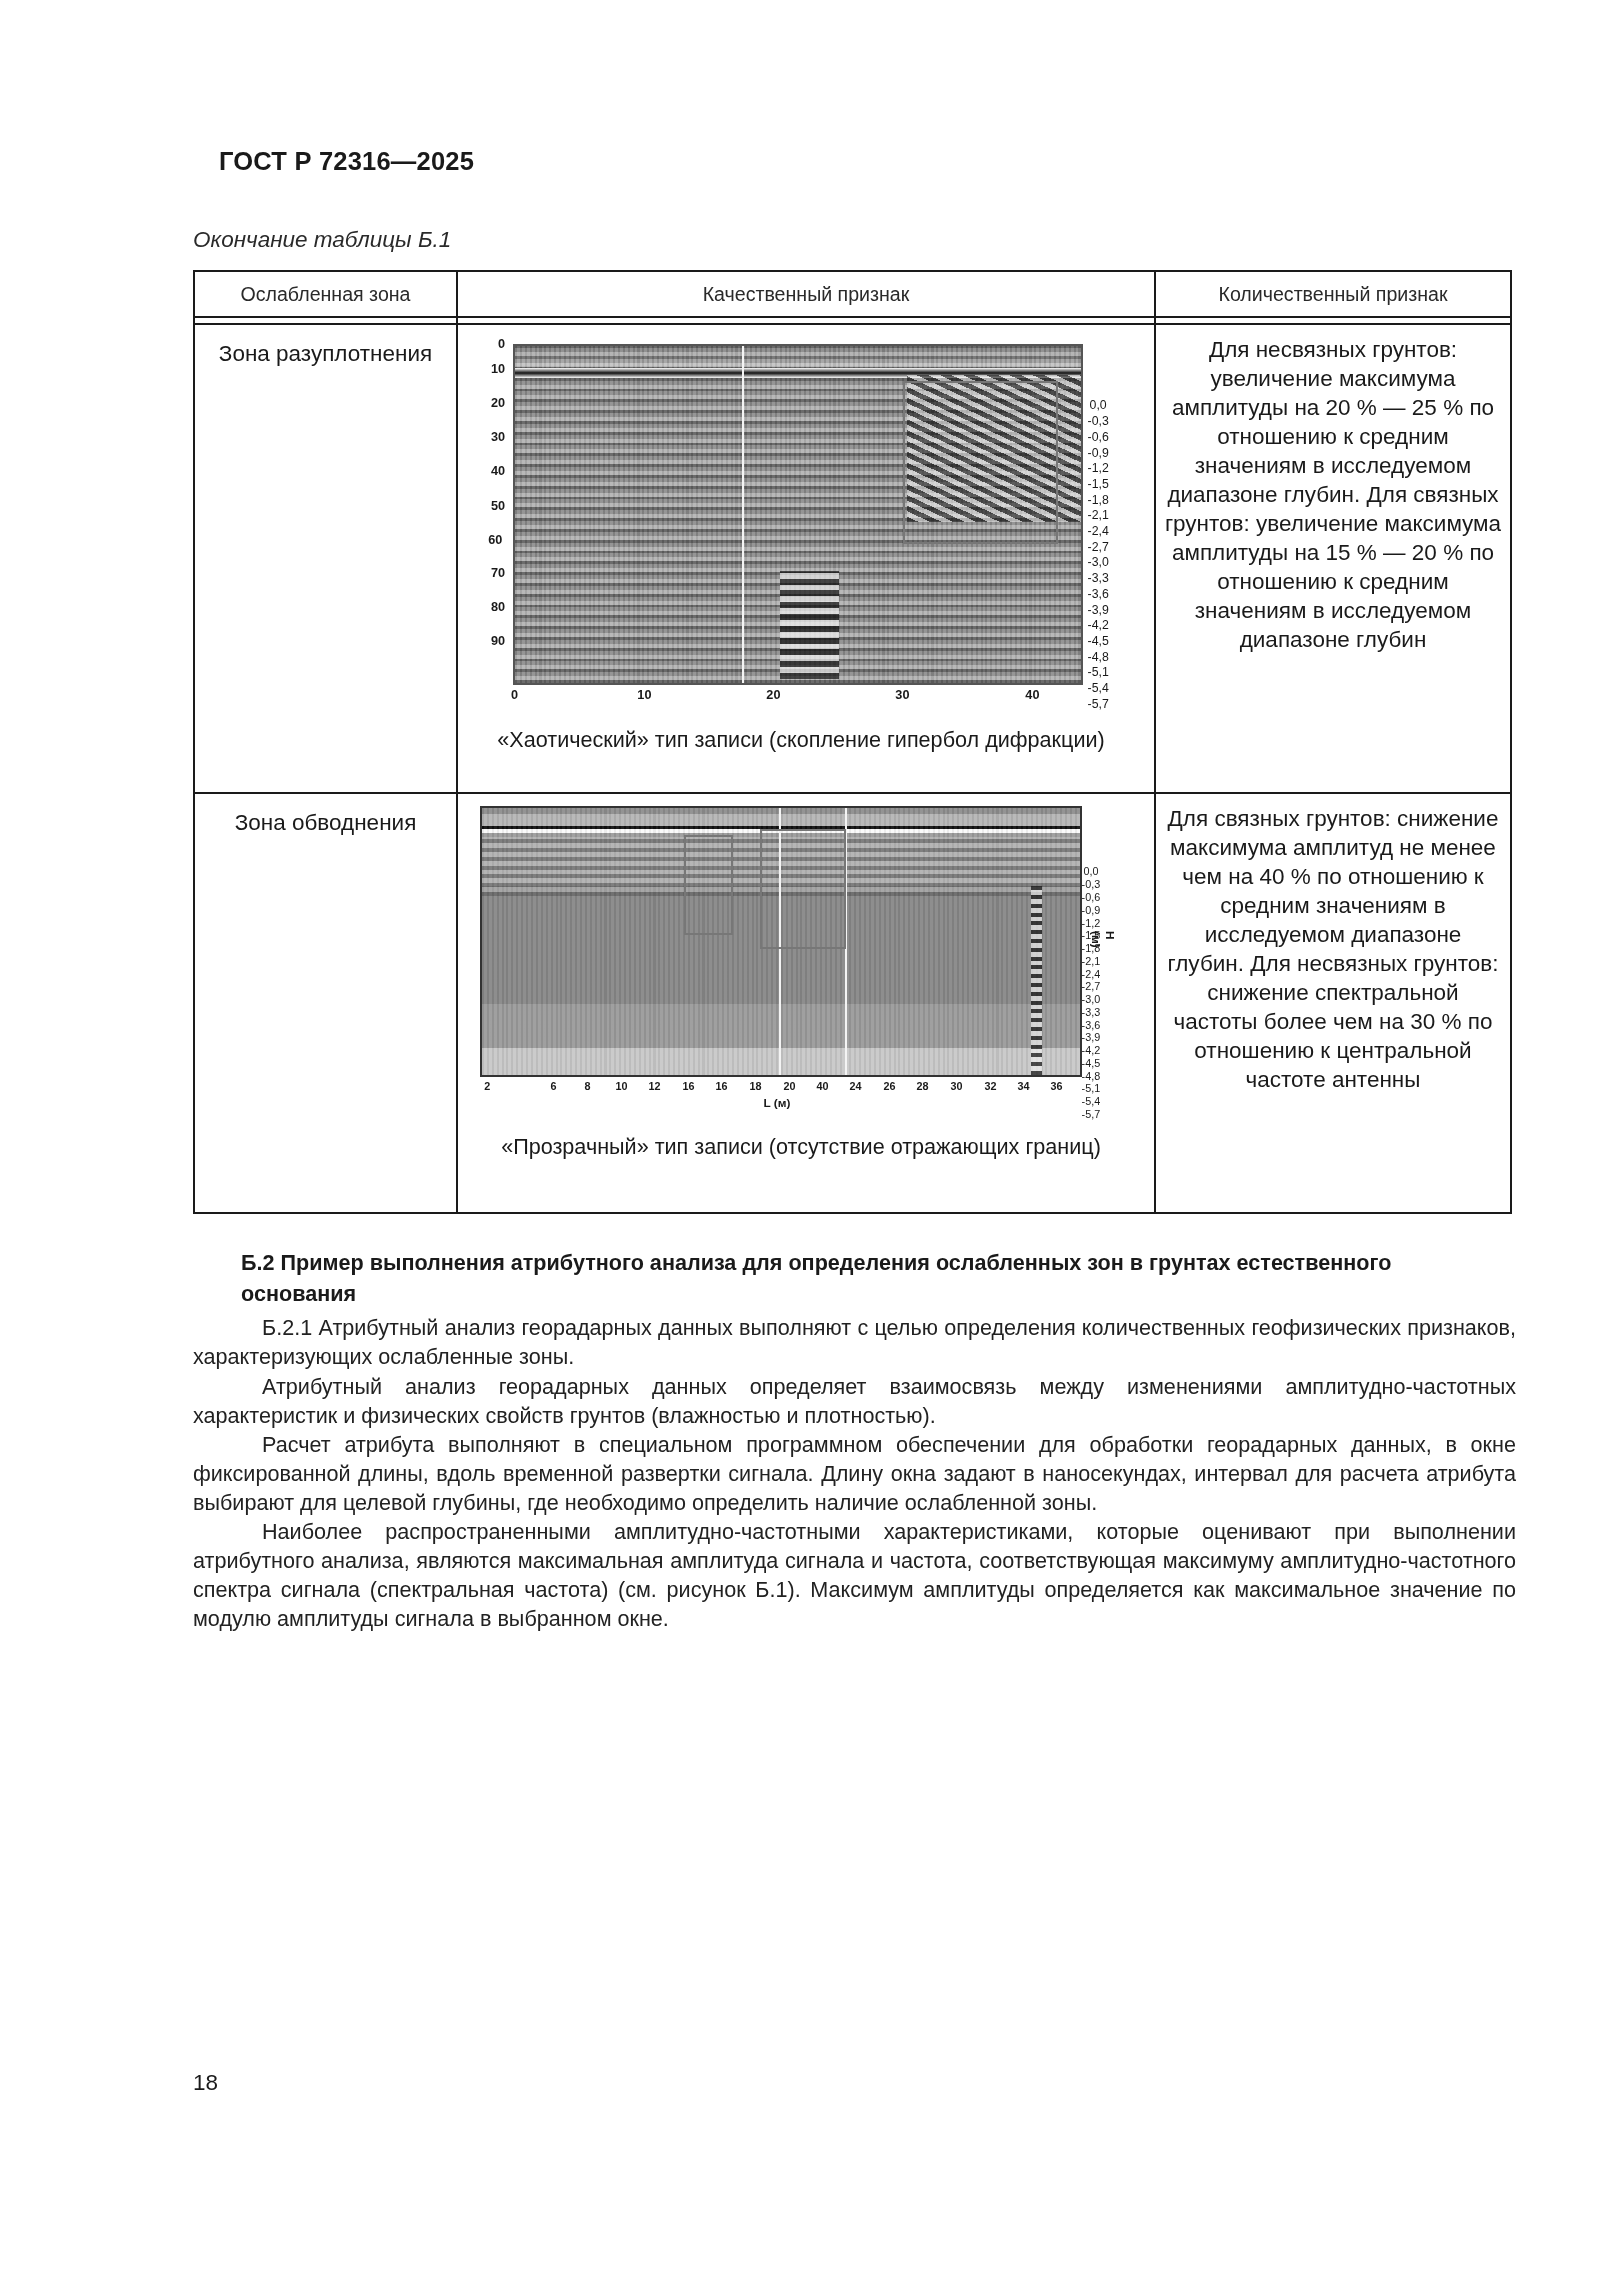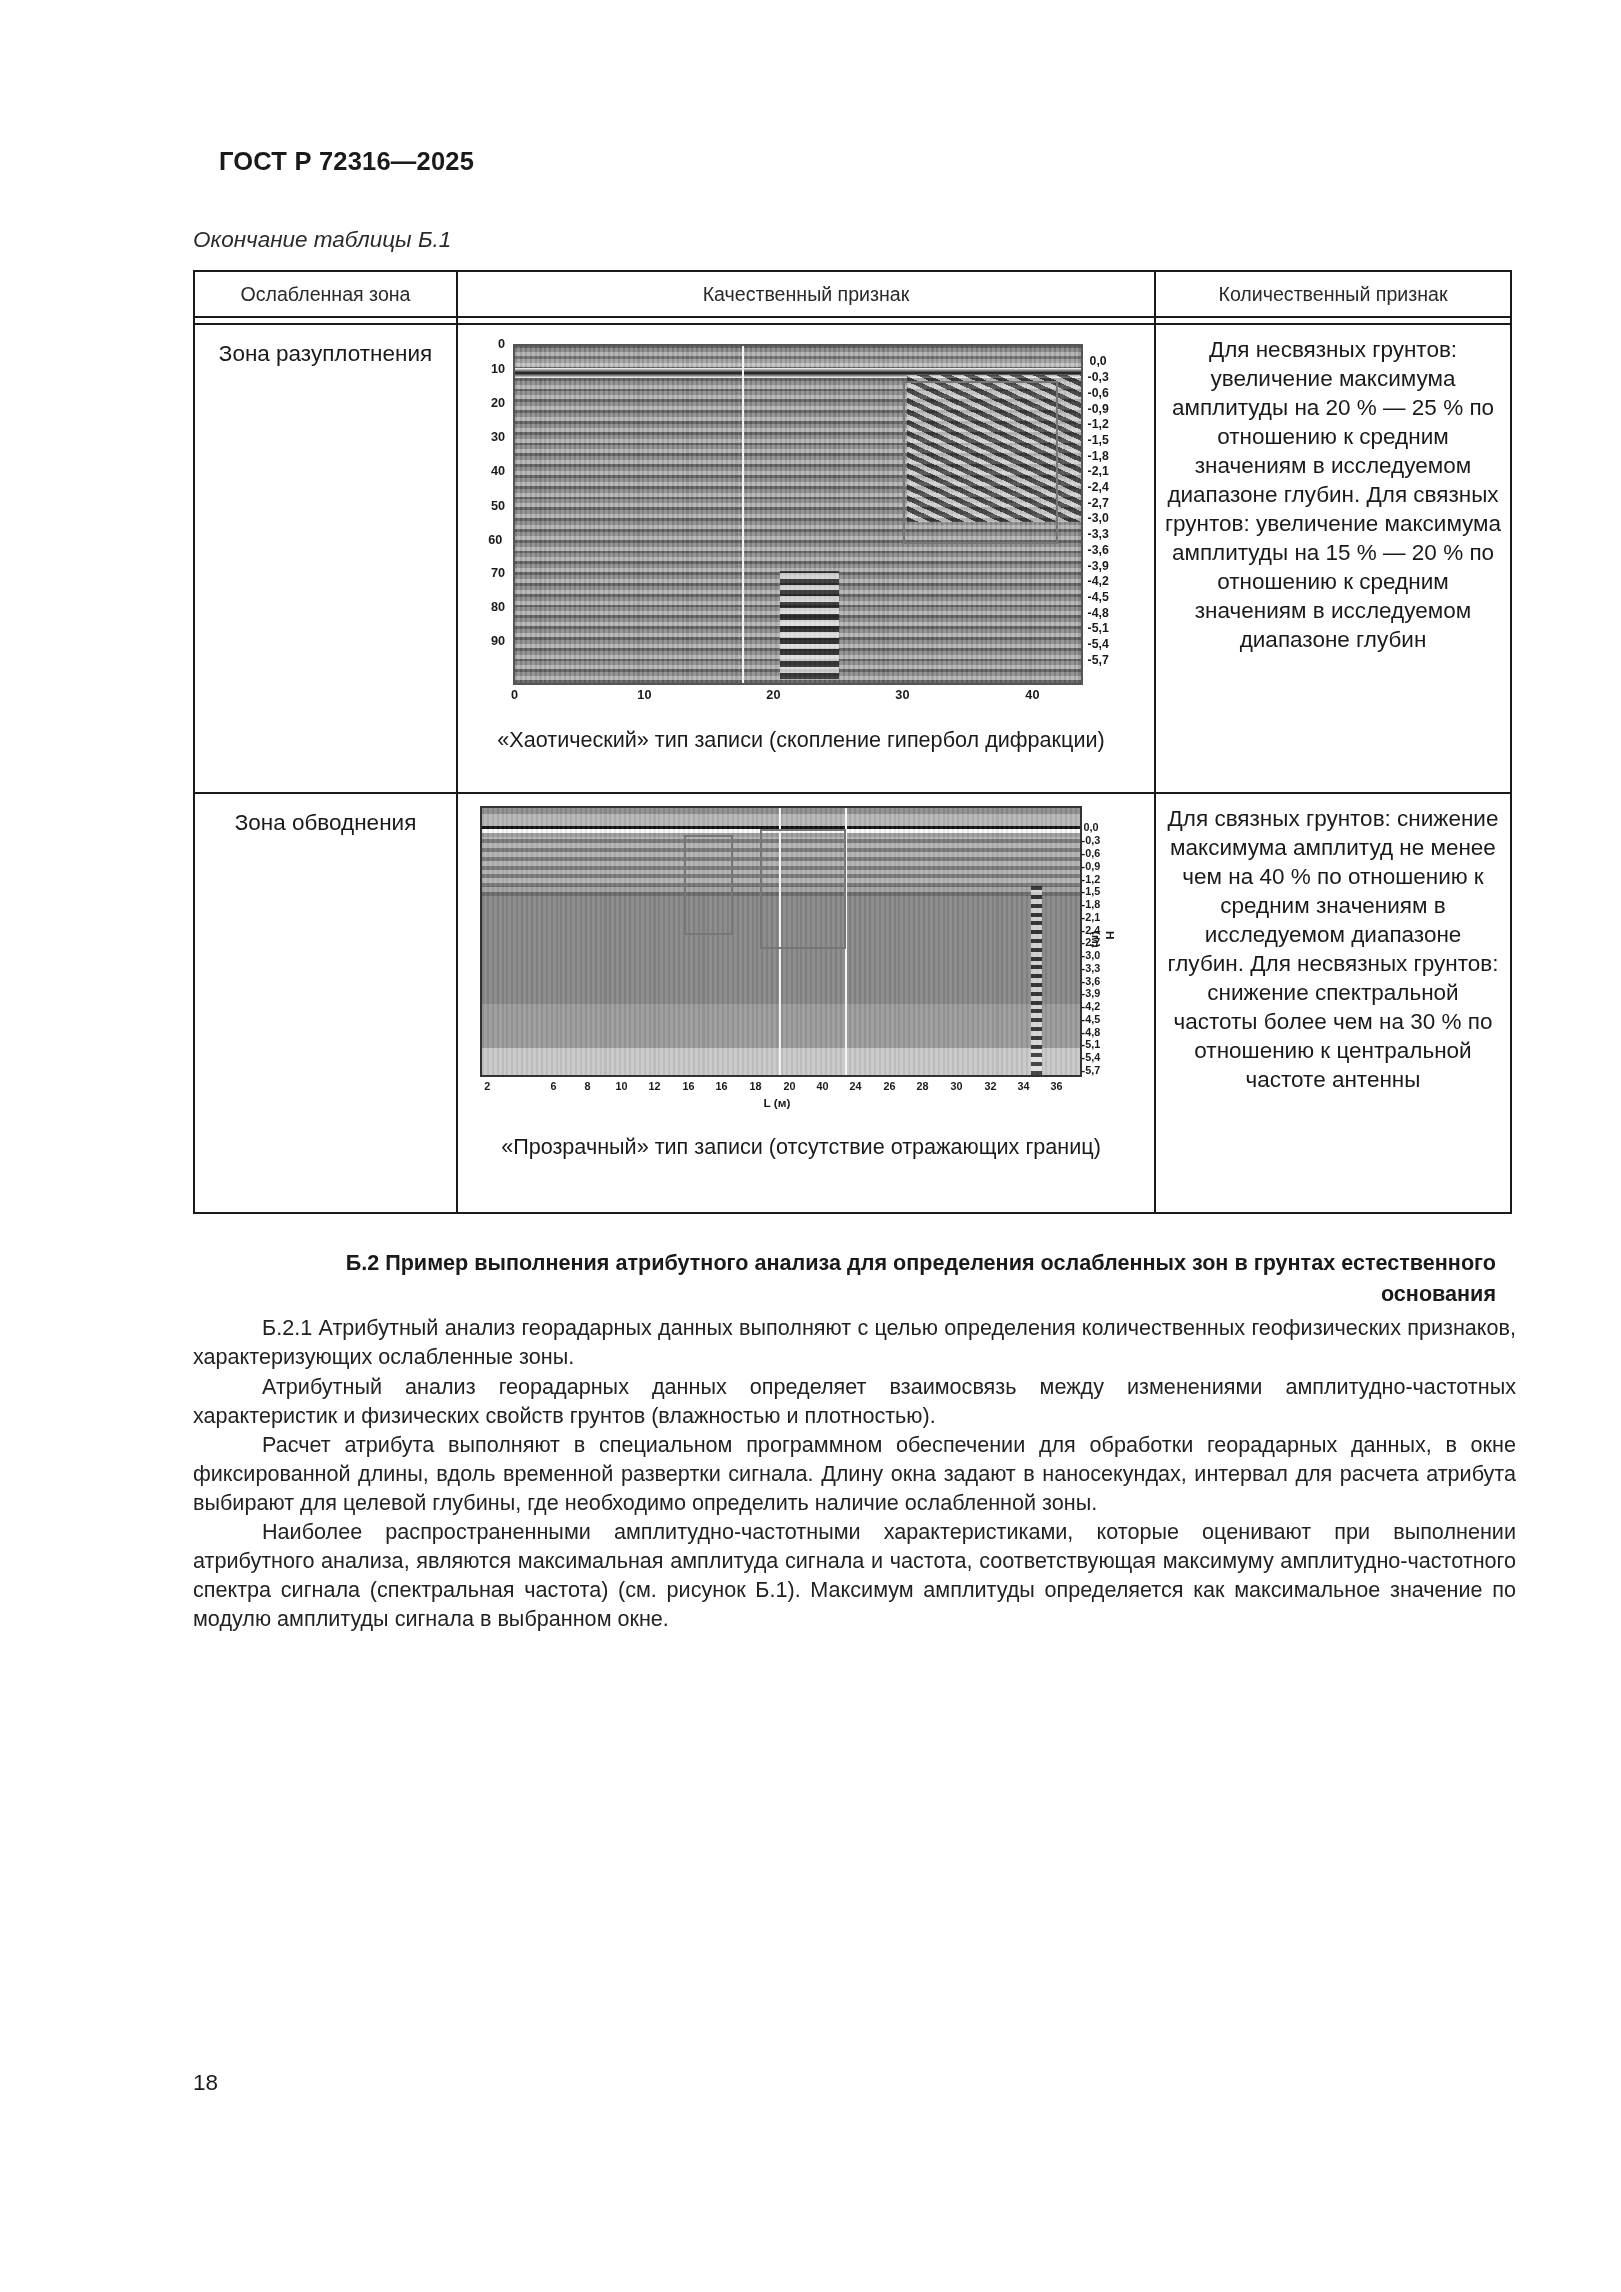--- a/index.html
+++ b/index.html
@@ -17,25 +17,25 @@
   .head-row .cell { display: flex; align-items: center; justify-content: center; font-size: 19.6px; color: #2a2a2a; }
   .dbl { height: 4.9px; border-bottom: 2px solid #1a1a1a; }
   .row1 { height: 467px; border-bottom: 2px solid #1a1a1a; }
   .row2 { height: 418px; }
   .zone-name { font-size: 22.5px; text-align: center; padding-top: 16px; }
   .quant { font-size: 22.5px; text-align: center; line-height: 29px; padding-top: 9.8px; padding-left: 7.8px; padding-right: 7.8px; }
   .caption { position: absolute; font-size: 21.6px; text-align: center; line-height: 29px; }
   .chart { position: absolute; }
   .plot { position: absolute; overflow: hidden; border: 2px solid #555; box-sizing: border-box; }
   .ytick { position: absolute; font-size: 12.7px; font-weight: bold; text-align: right; }
-  .rtick { position: absolute; font-size: 12.3px; font-weight: bold; line-height: 15.7px; }
+  .rtick { position: absolute; font-size: 12.3px; font-weight: normal; line-height: 15.7px; margin-top: 44px; }
   .xtick { position: absolute; font-size: 12.7px; font-weight: bold; text-align: center; width: 29px; margin-left: -14.7px; }
   .zone-box { position: absolute; border: 2.9px solid #777; box-sizing: border-box; }
   .vline { position: absolute; width: 2px; background: #f4f4f4; top: 0; bottom: 0; }
-  .section-title { position: absolute; left: 241px; top: 1247px; font-size: 21.6px; font-weight: bold; line-height: 31px; width: 1255px; text-align: right; }
+  .section-title { position: absolute; left: 241px; top: 1247px; font-size: 21.6px; font-weight: bold; line-height: 31px; width: 1255px; }
   .para { position: absolute; left: 193px; width: 1323px; font-size: 21.6px; line-height: 29px; text-align: justify; color: #222; }
   .indent { text-indent: 69px; }
   .page-num { position: absolute; left: 193px; top: 2070px; font-size: 22.5px; }
   .axis-name { position: absolute; font-size: 11.8px; font-weight: bold; }
 </style>
 </head>
 <body>
 
 <div class="doc-code">ГОСТ Р 72316—2025</div>
 <div class="table-caption">Окончание таблицы Б.1</div>

